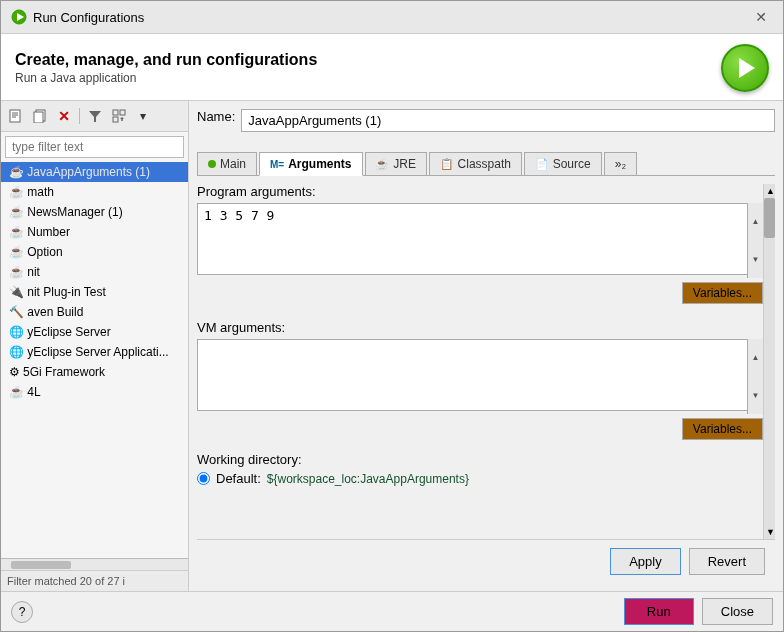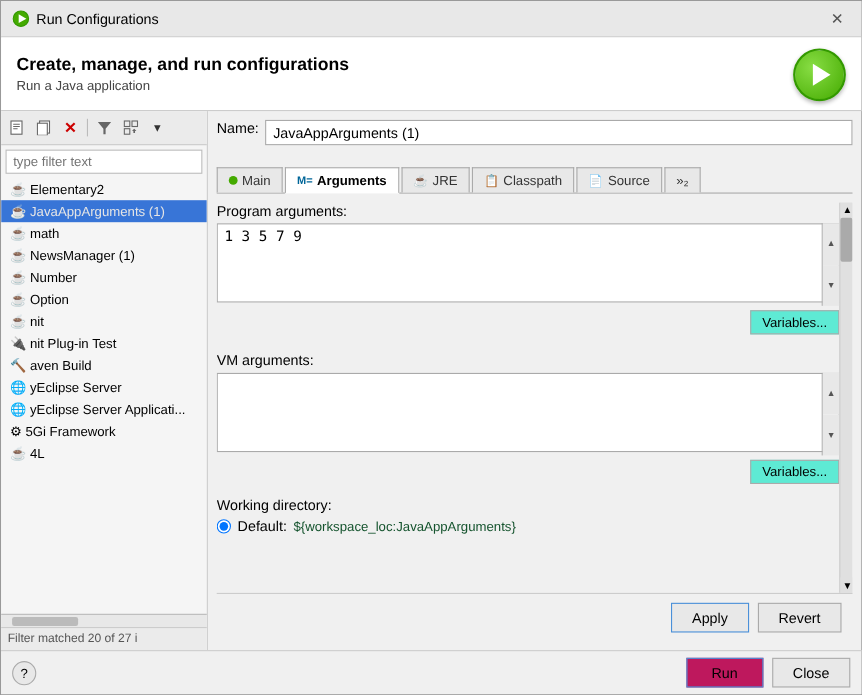--- a/index.html
+++ b/index.html
@@ -252,21 +252,21 @@
       display: flex;
       align-items: center;
       justify-content: center;
       font-size: 8px;
       color: #555;
     }
     .variables-btn {
       float: right;
       padding: 3px 10px;
       border: 1px solid #aaa;
-      background: #5eead4;
+      background: #a16207;
       cursor: pointer;
       font-size: 12px;
       margin-bottom: 8px;
     }
     .clearfix::after { content: ''; display: block; clear: both; }
     .working-dir-section { margin-top: 4px; }
     .radio-row {
       display: flex;
       align-items: center;
       gap: 6px;
@@ -434,23 +434,20 @@
             <line x1="10" y1="9" x2="10" y2="12" stroke="#666" stroke-width="1.5"></line>
             <polygon points="8,10 12,10 10,8" fill="#666"></polygon>
           </svg>
         </button>
         <button class="toolbar-btn" title="More">▾</button>
       </div>
 
       <input class="filter-input" type="text" placeholder="type filter text" style="">
 
       <div class="tree-list">
-        <div class="tree-item">
-          <span>☕ </span>Elementary2
-        </div>
         <div class="tree-item selected">
           <span>☕ </span>JavaAppArguments (1)
         </div>
         <div class="tree-item">
           <span>☕ </span>math
         </div>
         <div class="tree-item">
           <span>☕ </span>NewsManager (1)
         </div>
         <div class="tree-item">

